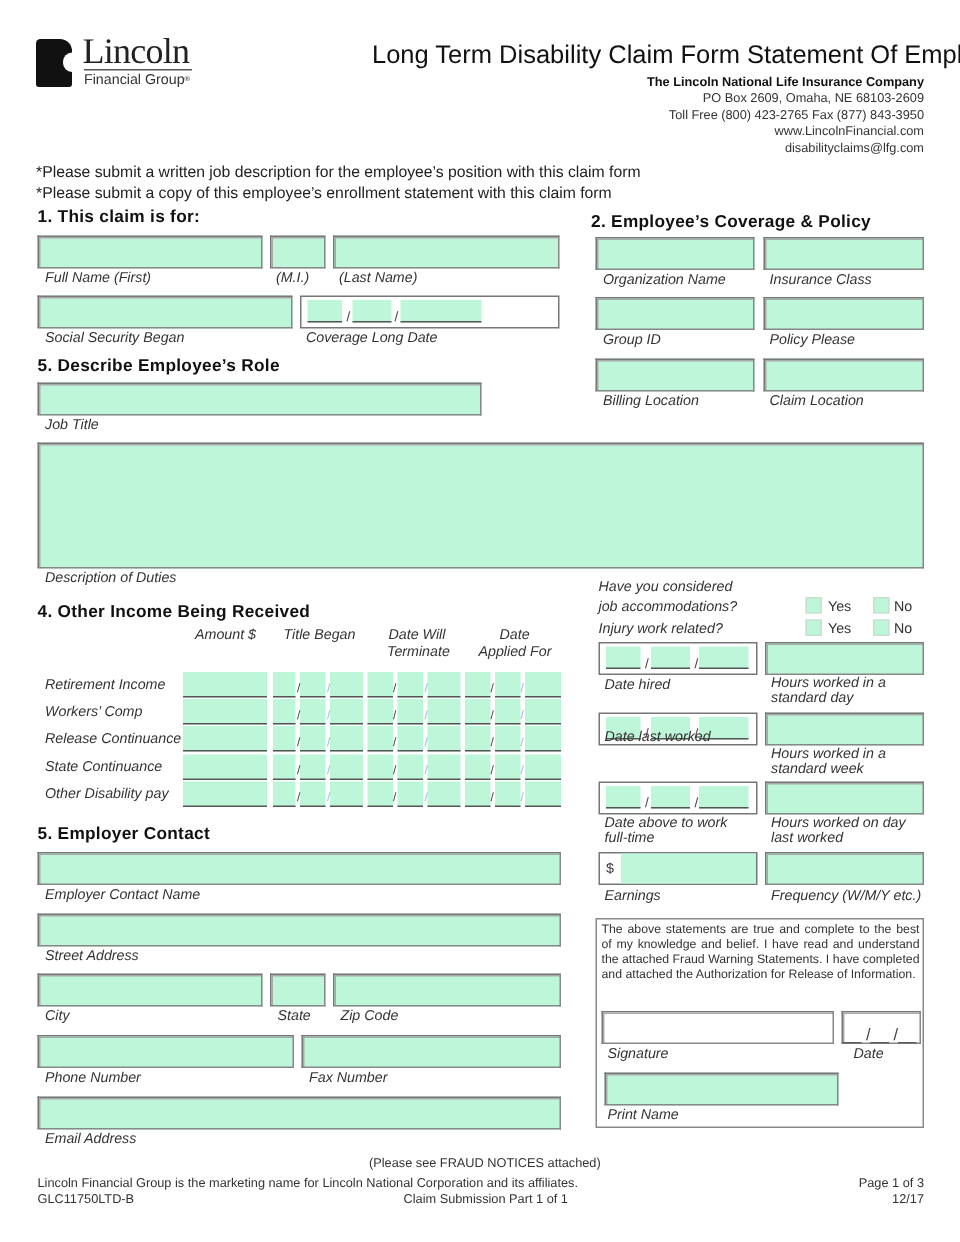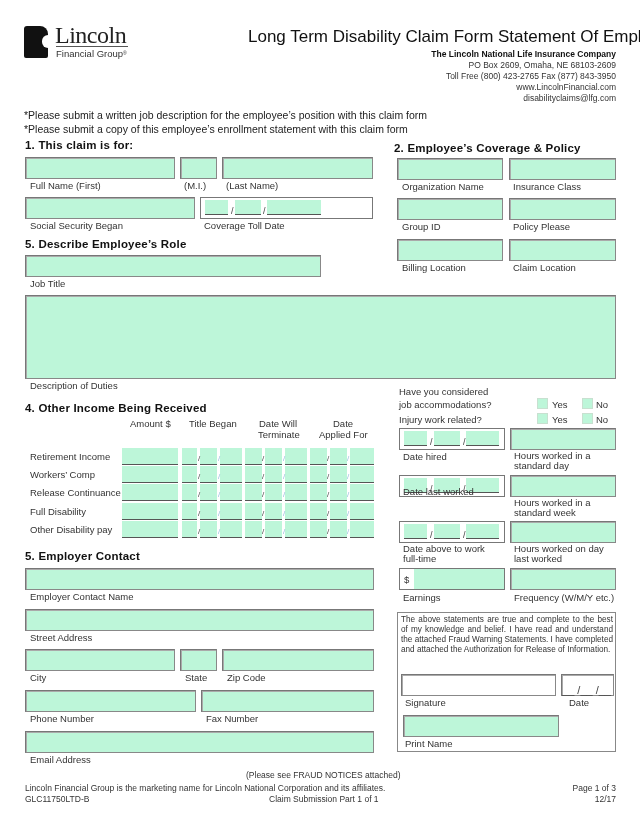--- a/index.html
+++ b/index.html
@@ -1,20 +1,20 @@
 <!DOCTYPE html>
 <html><head>
 <meta charset="utf-8">
 <style>
   * { box-sizing: border-box; margin: 0; padding: 0; }
   body { width: 640px; height: 828px; background: #fff; font-family: "Liberation Sans", sans-serif; color: #222; position: relative; overflow: hidden; }
   .abs { position: absolute; }
   .fld { position: absolute; background: #bdf6d9; border: 1px solid #888; border-top-color: #777; border-left-color: #777; box-shadow: inset 1px 1px 0 #aaa; }
   .fld.white { background: #fff; }
-  .lbl { position: absolute; font-size: 9.5px; color: #333; white-space: nowrap; }
+  .lbl { position: absolute; font-size: 9.5px; color: #333; white-space: nowrap; font-style: italic; }
   .h2 { position: absolute; font-weight: bold; font-size: 11.5px; color: #111; letter-spacing: 0.2px; }
   .title { position: absolute; left: 248px; top: 27px; font-size: 17px; color: #111; white-space: nowrap; }
   .addr { position: absolute; right: 24px; text-align: right; font-size: 8.5px; color: #333; white-space: nowrap; }
   .addr.b { font-weight: bold; color: #111; }
   .note { position: absolute; left: 24px; font-size: 10.5px; color: #222; white-space: nowrap; }
   .datebox { position: absolute; border: 1px solid #777; background: #fff; }
   .seg { position: absolute; background: #bdf6d9; border-bottom: 1px solid #555; top: 2px; bottom: 3px; }
   .slash { position: absolute; font-size: 9px; color: #444; bottom: 2px; }
   .cb { position: absolute; width: 11px; height: 11px; background: #bdf6d9; border: 1px solid #c8e0d0; }
   .cbl { position: absolute; font-size: 9.5px; color: #333; }
@@ -60,21 +60,21 @@
 
 <div class="fld" style="left:25px;top:197px;width:170px;height:22px"></div>
 <div class="datebox" style="left:200px;top:197px;width:173px;height:22px">
   <div class="seg" style="left:4px;width:23px"></div>
   <div class="slash" style="left:30px">/</div>
   <div class="seg" style="left:34px;width:26px"></div>
   <div class="slash" style="left:62px">/</div>
   <div class="seg" style="left:66px;width:54px"></div>
 </div>
 <div class="lbl" style="left:30px;top:220px">Social Security Began</div>
-<div class="lbl" style="left:204px;top:220px">Coverage Toll Date</div>
+<div class="lbl" style="left:204px;top:220px">Coverage Long Date</div>
 
 <div class="h2" style="left:394px;top:142px">2. Employee’s Coverage &amp; Policy</div>
 <div class="fld" style="left:397px;top:158px;width:106px;height:22px"></div>
 <div class="fld" style="left:509px;top:158px;width:107px;height:22px"></div>
 <div class="lbl" style="left:402px;top:181px">Organization Name</div>
 <div class="lbl" style="left:513px;top:181px">Insurance Class</div>
 <div class="fld" style="left:397px;top:198px;width:106px;height:22px"></div>
 <div class="fld" style="left:509px;top:198px;width:107px;height:22px"></div>
 <div class="lbl" style="left:402px;top:221px">Group ID</div>
 <div class="lbl" style="left:513px;top:221px">Policy Please</div>
@@ -142,21 +142,21 @@
     <div class="inc-cell" style="left: 285px; top: 484.4px; width: 22px;"></div>
     <div class="inc-cell" style="left: 310px; top: 484.4px; width: 17px;"></div>
     <div class="inc-cell" style="left: 330px; top: 484.4px; width: 17px;"></div>
     <div class="inc-cell" style="left: 350px; top: 484.4px; width: 24px;"></div>
     <div class="inc-slash" style="left: 198px; top: 490.4px;">/</div>
     <div class="inc-slash faint" style="left: 218px; top: 490.4px;">/</div>
     <div class="inc-slash" style="left: 262px; top: 490.4px;">/</div>
     <div class="inc-slash faint" style="left: 283px; top: 490.4px;">/</div>
     <div class="inc-slash" style="left: 327px; top: 490.4px;">/</div>
     <div class="inc-slash faint" style="left: 347px; top: 490.4px;">/</div>
-    <div class="lbl" style="left: 30px; top: 505.6px;">Full Disability</div>
+    <div class="lbl" style="left: 30px; top: 505.6px;">State Continuance</div>
     <div class="inc-cell" style="left: 122px; top: 502.6px; width: 56px;"></div>
     <div class="inc-cell" style="left: 182px; top: 502.6px; width: 15px;"></div>
     <div class="inc-cell" style="left: 200px; top: 502.6px; width: 17px;"></div>
     <div class="inc-cell" style="left: 220px; top: 502.6px; width: 22px;"></div>
     <div class="inc-cell" style="left: 245px; top: 502.6px; width: 17px;"></div>
     <div class="inc-cell" style="left: 265px; top: 502.6px; width: 17px;"></div>
     <div class="inc-cell" style="left: 285px; top: 502.6px; width: 22px;"></div>
     <div class="inc-cell" style="left: 310px; top: 502.6px; width: 17px;"></div>
     <div class="inc-cell" style="left: 330px; top: 502.6px; width: 17px;"></div>
     <div class="inc-cell" style="left: 350px; top: 502.6px; width: 24px;"></div>

